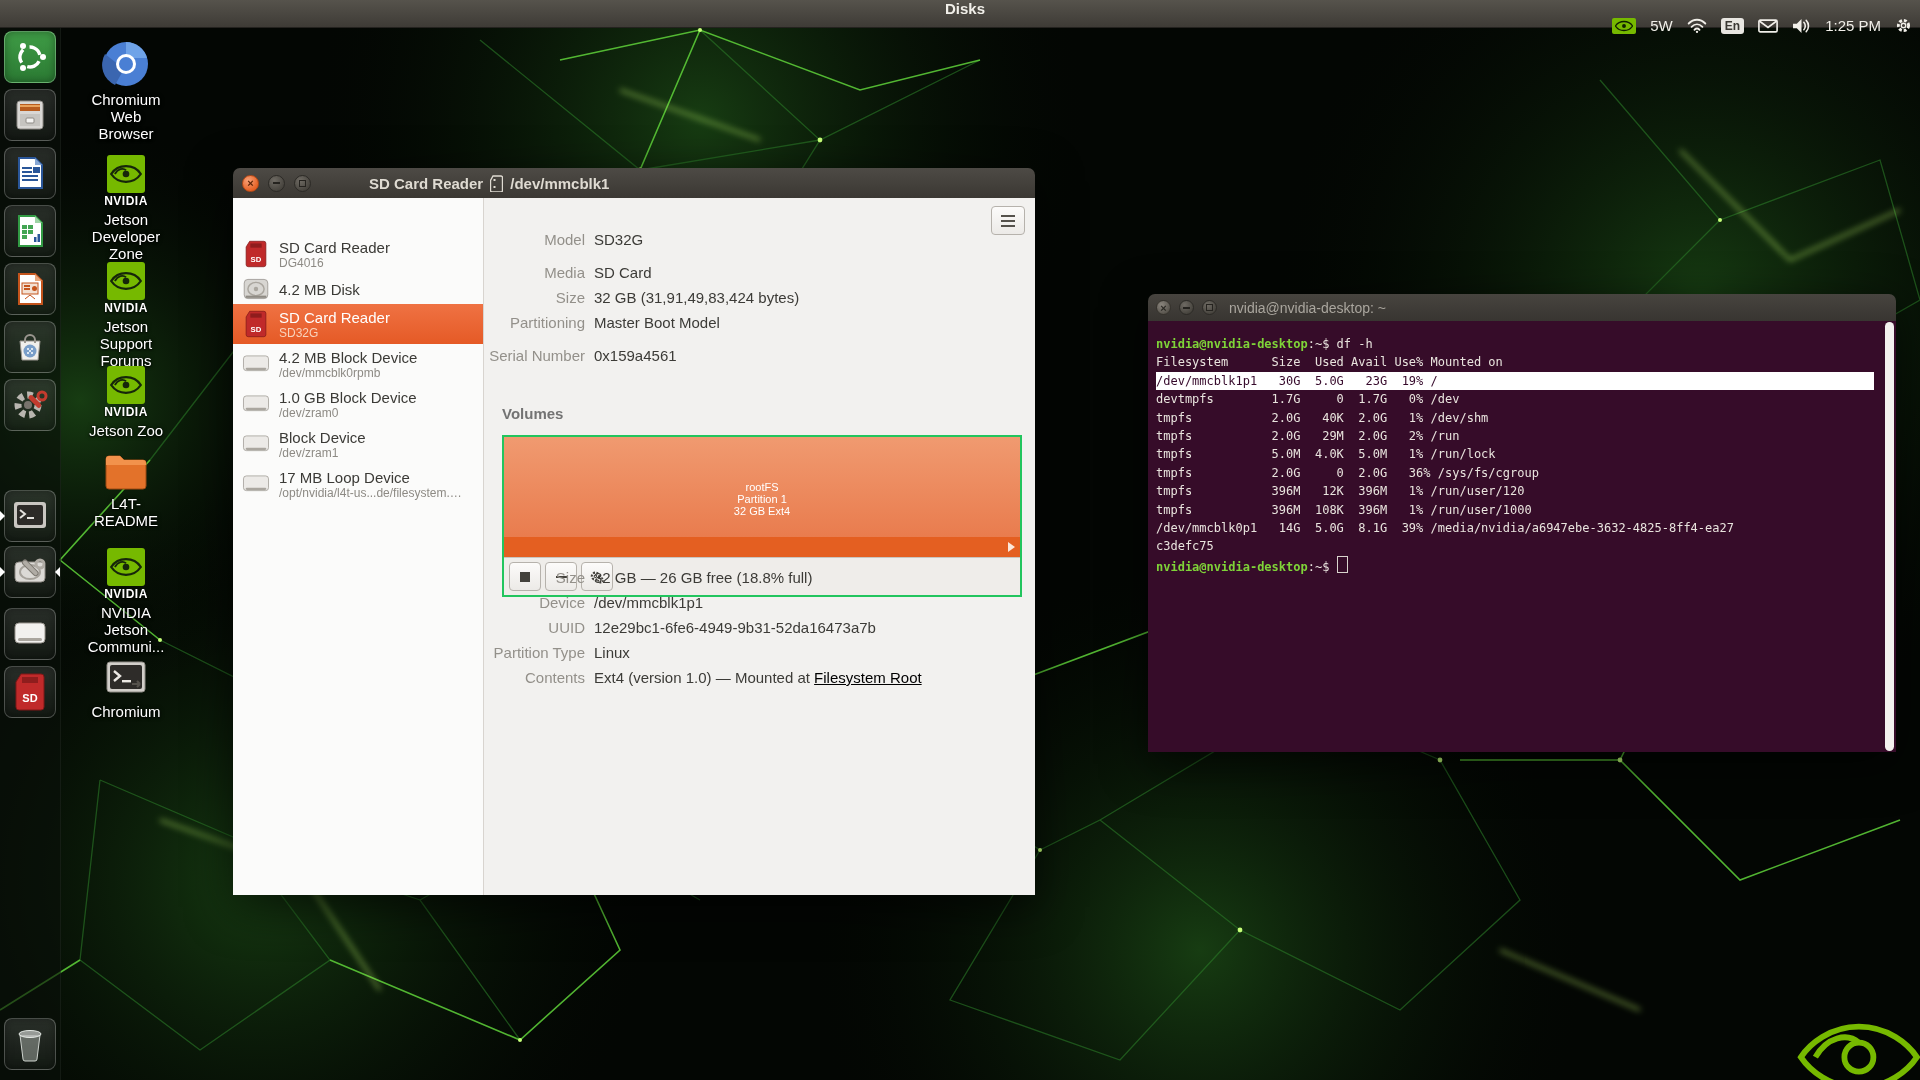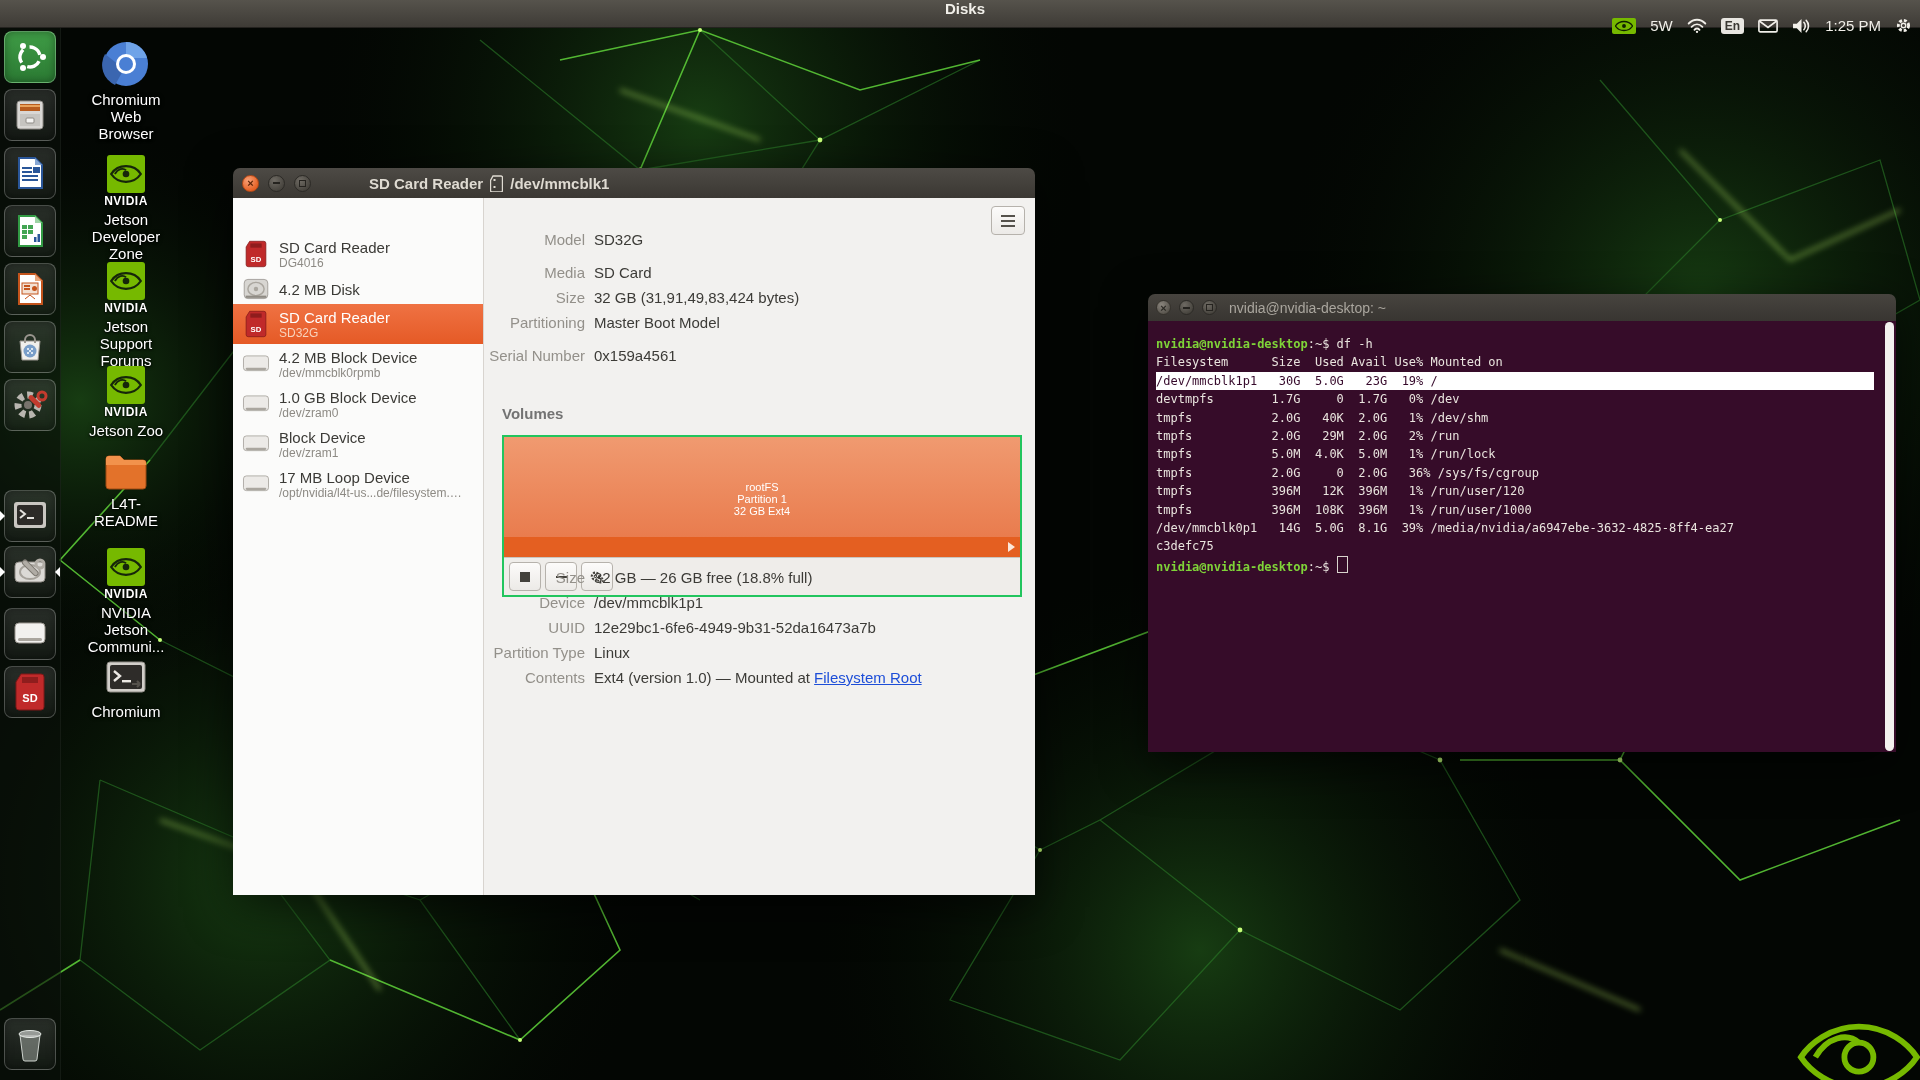--- a/index.html
+++ b/index.html
@@ -69,21 +69,21 @@
   .dev-ic{flex:0 0 30px;height:30px;display:flex;align-items:center;justify-content:center;}
 
   #menu-btn{position:absolute;right:10px;top:8px;width:32px;height:27px;border:1px solid #b6b2ac;border-radius:4px;
     background:linear-gradient(#fcfbfa,#eceae7);display:flex;flex-direction:column;justify-content:center;
     align-items:center;gap:3px;}
   #menu-btn .bar{width:14px;height:2px;background:#55524c;}
 
   .drow{position:absolute;left:232px;display:flex;font-size:15px;line-height:20px;}
   .drow .lab{width:120px;text-align:right;color:#93908a;flex:0 0 120px;}
   .drow .val{margin-left:9px;color:#3c3b37;white-space:nowrap;}
-  .val a{color:#1d4ed8;text-decoration:underline;cursor:pointer;}
+  .val a{color:#000000;text-decoration:underline;cursor:pointer;}
 
   #vol-head{position:absolute;left:269px;top:207px;font-weight:bold;font-size:15px;color:#737373;}
   #vol-frame{position:absolute;left:269px;top:237px;width:520px;height:162px;border:2px solid #22c55e;
     box-sizing:border-box;background:#efedea;}
   #vol-fill{position:absolute;left:0;top:0;right:0;height:100px;
     background:linear-gradient(#f09a70,#e97c4e);}
   #vol-strip{position:absolute;left:0;top:100px;right:0;height:20px;background:#e45f21;}
   #vol-strip .arrow{position:absolute;right:5px;top:5px;width:0;height:0;border-top:5px solid transparent;
     border-bottom:5px solid transparent;border-left:7px solid #fbe7da;}
   #vol-text{position:absolute;left:0;right:0;top:44px;text-align:center;color:#fff;font-size:11px;line-height:12px;}

